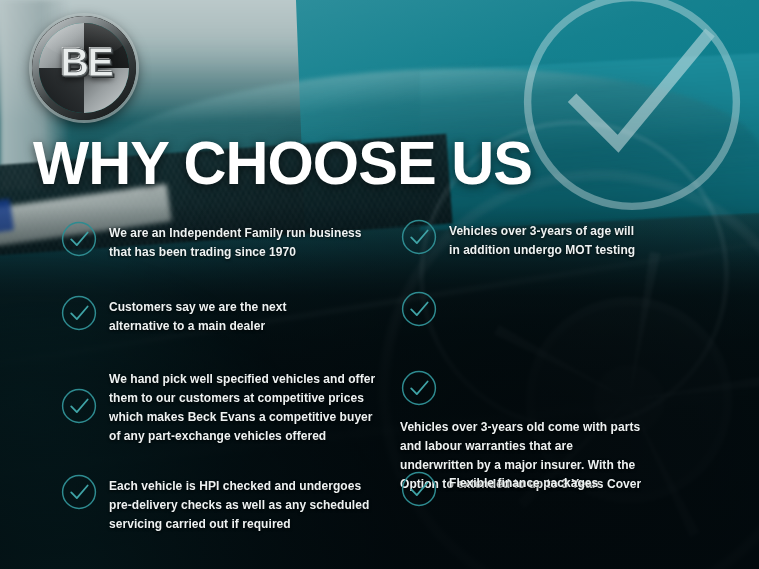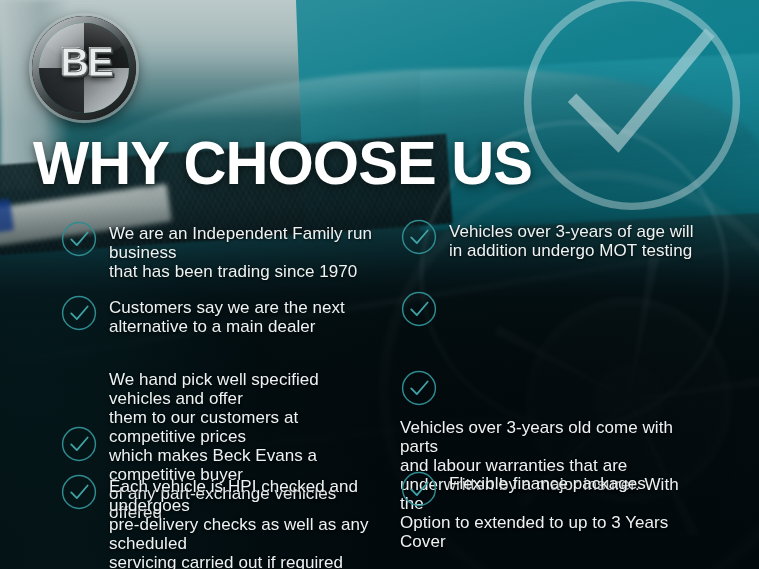--- a/index.html
+++ b/index.html
@@ -217,23 +217,23 @@
     gap:11px;
   }
   .check{
     flex:0 0 auto;
     width:38px;height:38px;
     margin-top:-4px;
   }
   .check svg{display:block;width:38px;height:38px;}
   .item-text{
     color:#eef2f2;
-    font-size:17px;
+    font-size:12px;
     line-height:19px;
-    font-weight:400;
+    font-weight:700;
     text-shadow:0 1px 3px rgba(0,0,0,.85);
     white-space:pre-line;
     letter-spacing:.05px;
   }
 
   
   .l0{top:6px;}
   .l1{top:80px;}
   .l2{top:152px;align-items:center;}
   .l3{top:259px;}

